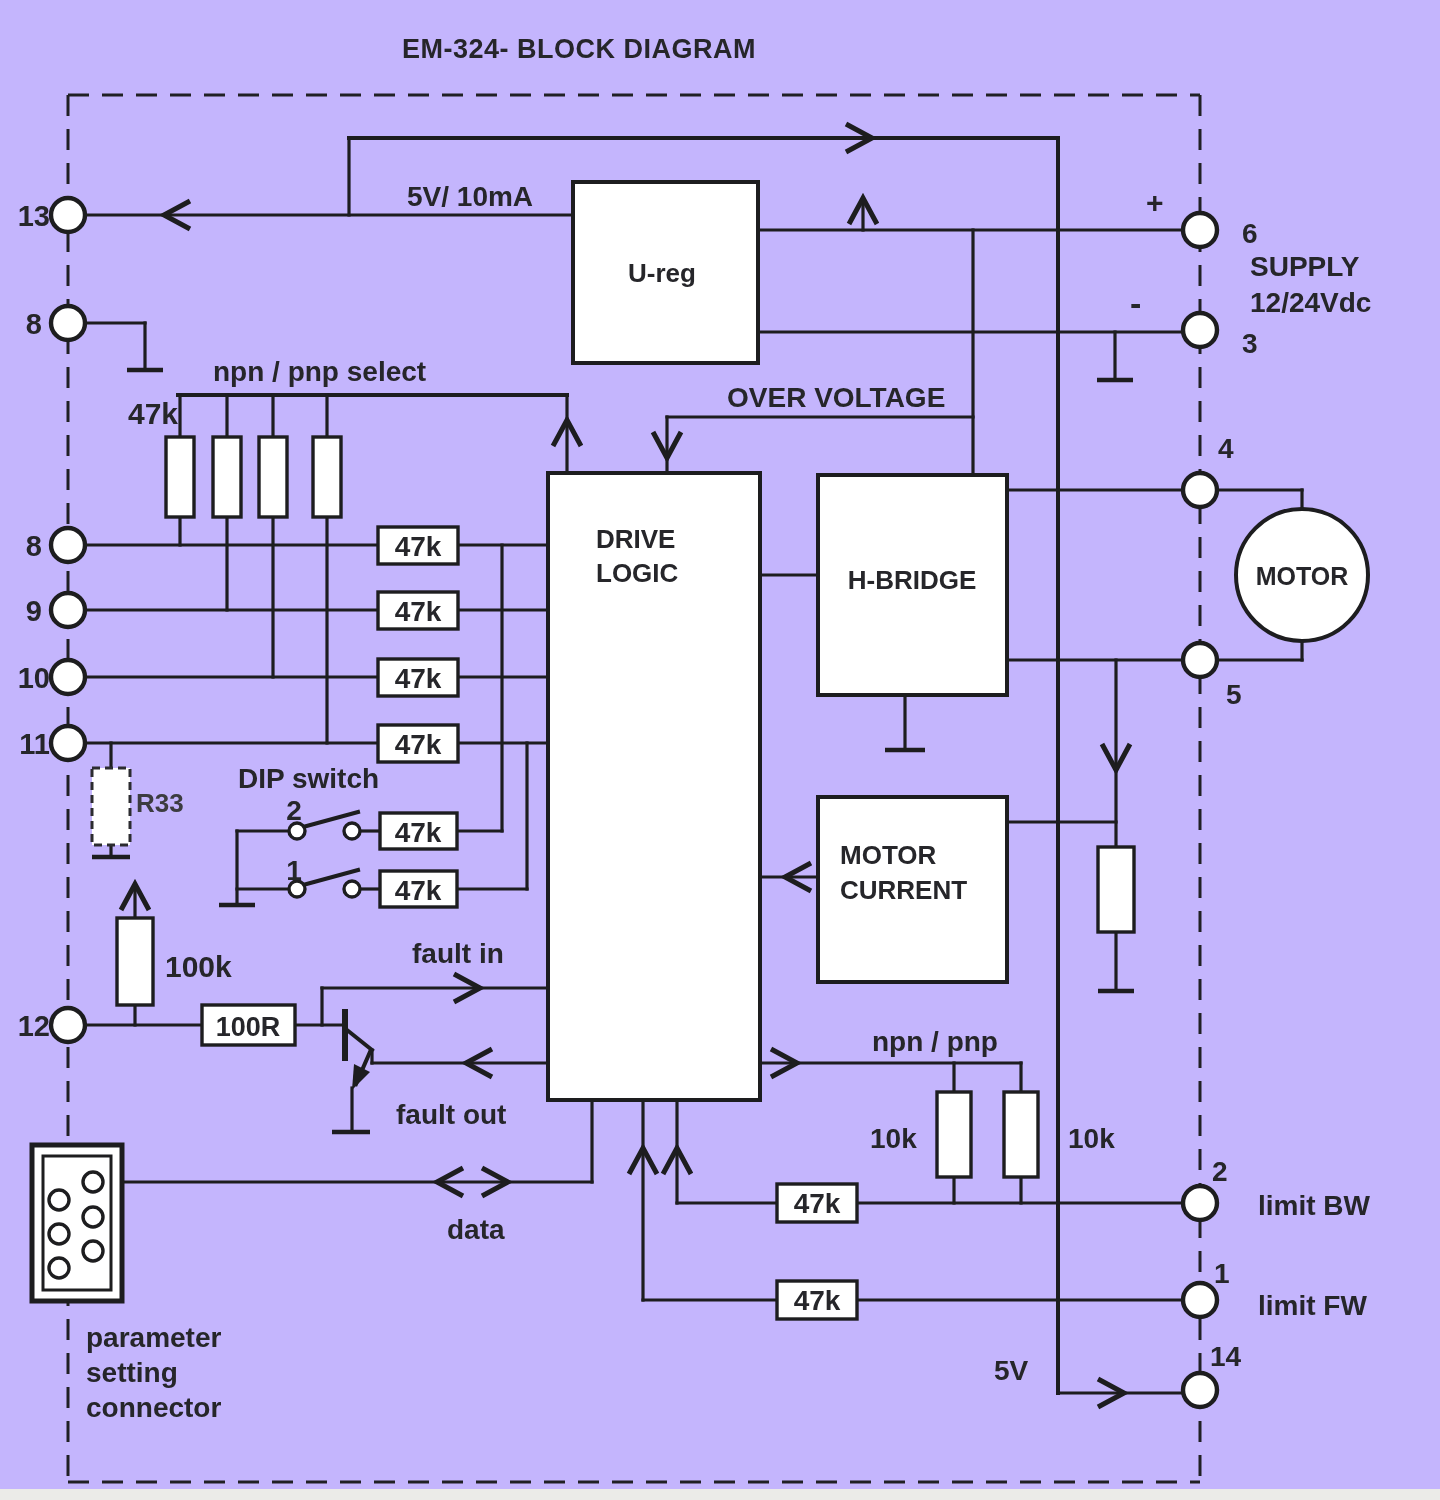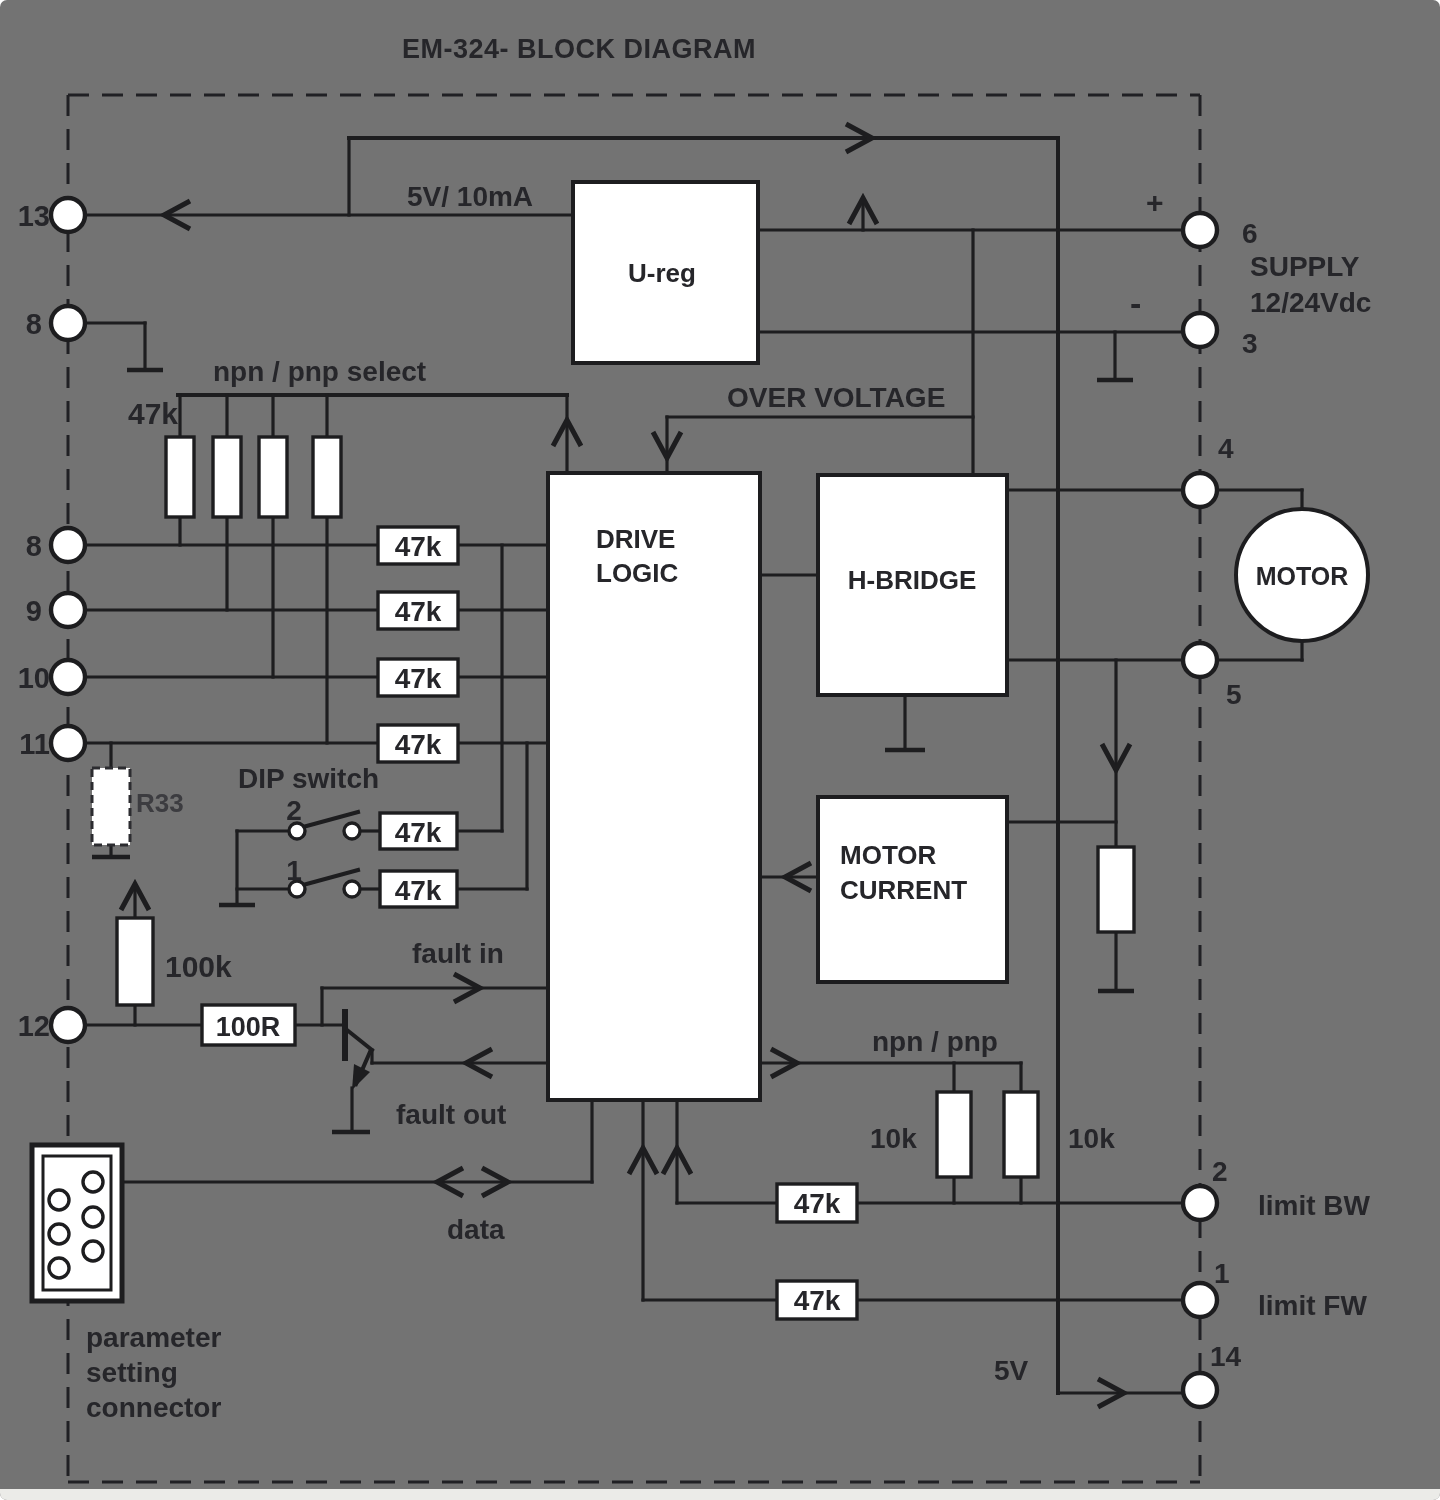--- a/index.html
+++ b/index.html
@@ -1,16 +1,16 @@
 <!DOCTYPE html>
 <html><head>
 <meta charset="utf-8">
 <style>
   html,body{margin:0;padding:0;background:#ffffff;}
-  .stage{position:relative;width:1440px;height:1500px;background:#737373;overflow:hidden;border-radius:7px;}
+  .stage{position:relative;width:1440px;height:1500px;background:#c4b5fd;overflow:hidden;}
   svg text{font-family:"Liberation Sans",sans-serif;fill:#26262a;font-weight:600;}
   .w   {stroke:#1d1d1f;stroke-width:3.2;fill:none;stroke-linecap:square;}
   .w4  {stroke:#1d1d1f;stroke-width:4;fill:none;stroke-linecap:square;}
   .gnd {stroke:#1d1d1f;stroke-width:4.6;fill:none;stroke-linecap:butt;}
   .box {fill:#ffffff;stroke:#1d1d1f;stroke-width:4;}
   .rbox{fill:#ffffff;stroke:#1d1d1f;stroke-width:3.4;}
   .pin {fill:#ffffff;stroke:#1d1d1f;stroke-width:4.4;}
   .spin{fill:#ffffff;stroke:#1d1d1f;stroke-width:3.4;}
   .dash{stroke:#202024;stroke-width:3;stroke-dasharray:21 13;fill:none;}
   .dbox{fill:#ffffff;stroke:#2c2c30;stroke-width:3;stroke-dasharray:8 5;}

